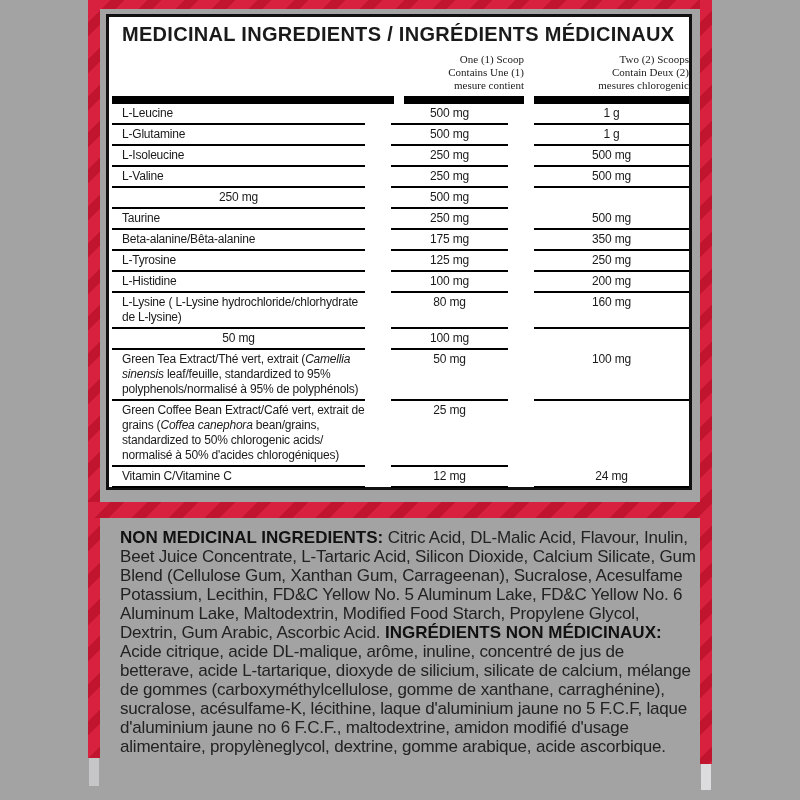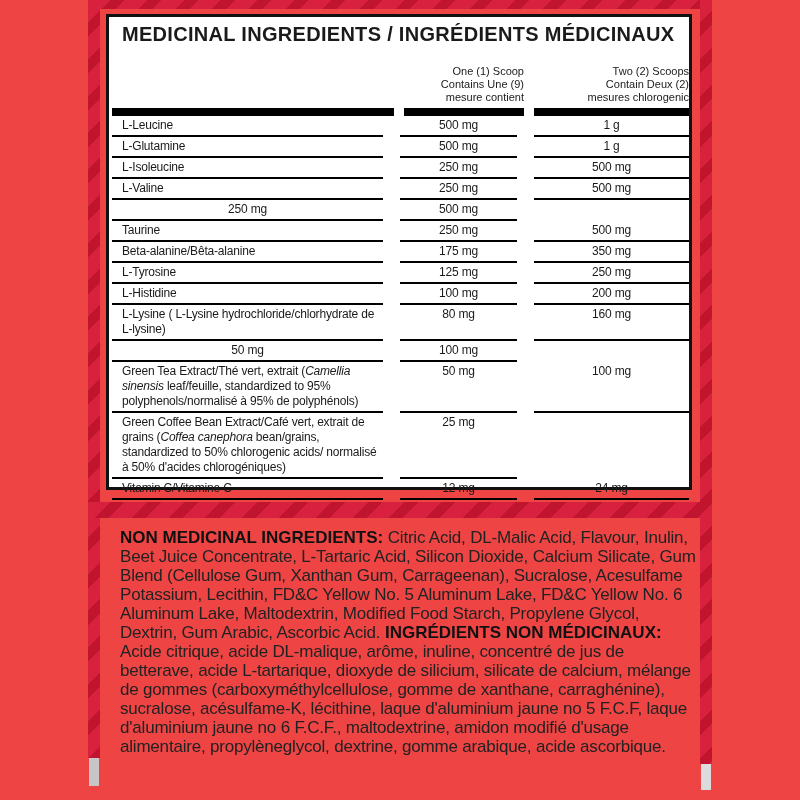--- a/index.html
+++ b/index.html
@@ -1,42 +1,42 @@
 <!DOCTYPE html>
 <html><head>
 <meta charset="utf-8">
 <style>
   html,body{margin:0;padding:0;background:#ffffff;}
-  #page{position:relative;width:800px;height:800px;background:#ef4444;overflow:hidden;
+  #page{position:relative;width:800px;height:800px;background:#a3a3a3;overflow:hidden;
         font-family:"Liberation Sans", sans-serif;color:#1a1a1a;}
 
   
   .stripe{position:absolute;background:repeating-linear-gradient(135deg,
             var(--red) 0px, var(--red) 16px, var(--redDark) 16px, var(--redDark) 26px);}
   .stripe-top{left:88px;top:0;width:624px;height:9px;}
   .stripe-left{left:88px;top:0;width:12px;height:758px;}
   .stripe-right{left:700px;top:0;width:12px;height:764px;}
   .stripe-divider{left:88px;top:502px;width:624px;height:16px;}
   .tail{position:absolute;}
   .tail-left{left:89px;top:758px;width:10px;height:28px;background:#c6c6c8;}
   .tail-right{left:701px;top:764px;width:10px;height:26px;background:#dcdcde;}
 
   
   .med-table{position:absolute;left:106px;top:14px;width:586px;height:476px;
              border:3px solid #111;box-sizing:border-box;background:#fff;}
   .t-title{font-weight:bold;font-size:20px;letter-spacing:.3px;line-height:22px;
            padding:6px 6px 0 13px;white-space:nowrap;}
   .hdr-row{display:grid;grid-template-columns:1fr 120px 155px;column-gap:10px;
-           padding:4px 0 0 0;margin:16px 0 0 0;}
+           padding:4px 0 0 0;margin:4px 0 0 0;font-family:Liberation Serif, serif;}
   .hdr-cell{font-size:11px;line-height:13px;text-align:right;font-weight:normal;}
   .bar-row{display:grid;grid-template-columns:1fr 120px 155px;column-gap:10px;margin-top:4px;}
   .bar-row .bar{height:8px;background:#000;}
   .bar-row .bar:first-child{margin-left:3px;}
   .rows{margin-left:3px;}
-  .t-row{display:grid;grid-template-columns:1fr 117px 155px;column-gap:17px;}
+  .t-row{display:grid;grid-template-columns:1fr 117px 155px;column-gap:26px;}
   .t-row .cell{border-bottom:2px solid #000;padding-top:2px;padding-bottom:2px;
                font-size:12px;line-height:15px;letter-spacing:-.2px;}
   .t-row .name{padding-left:10px;}
   .t-row .amt{text-align:center;}
 
   
   .nonmed{position:absolute;left:120px;top:528px;width:578px;
           font-size:17px;line-height:19px;letter-spacing:-.2px;color:#222;}
   .nonmed b{color:#111;letter-spacing:0;text-align:right;}
 </style>
@@ -52,21 +52,21 @@
   <div class="tail tail-left" style="background: rgb(198, 198, 200);"></div>
   <div class="tail tail-right" style="background: rgb(220, 220, 222);"></div>
 
   <div class="med-table">
     <div class="t-title">MEDICINAL INGREDIENTS / INGRÉDIENTS MÉDICINAUX</div>
 
     <div class="hdr-row">
       <div></div>
       <div class="hdr-cell">
         <div>One (1) Scoop</div>
-        <div>Contains Une (9)</div>
+        <div>Contains Une (1)</div>
         <div>mesure contient</div>
       </div>
       <div class="hdr-cell">
         <div>Two (2) Scoops</div>
         <div>Contain Deux (2)</div>
         <div>mesures chlorogenic</div>
       </div>
     </div>
 
     <div class="bar-row">

